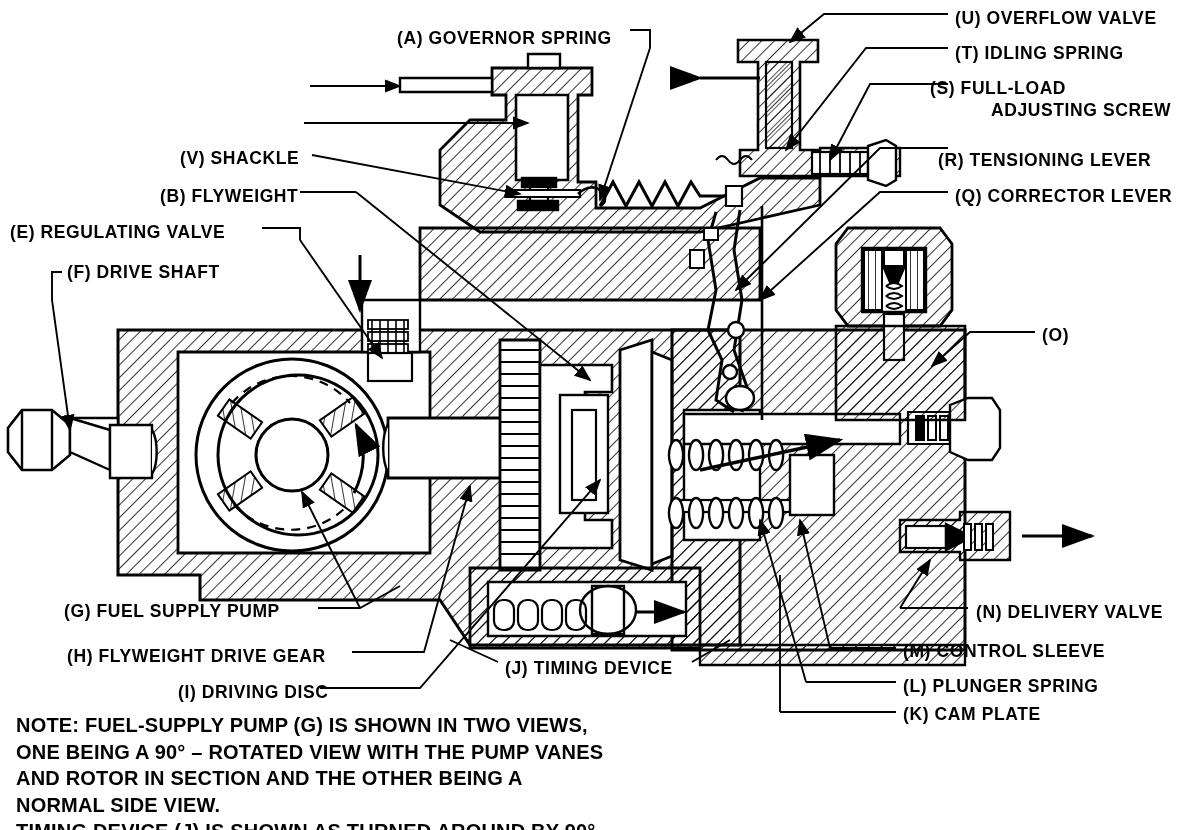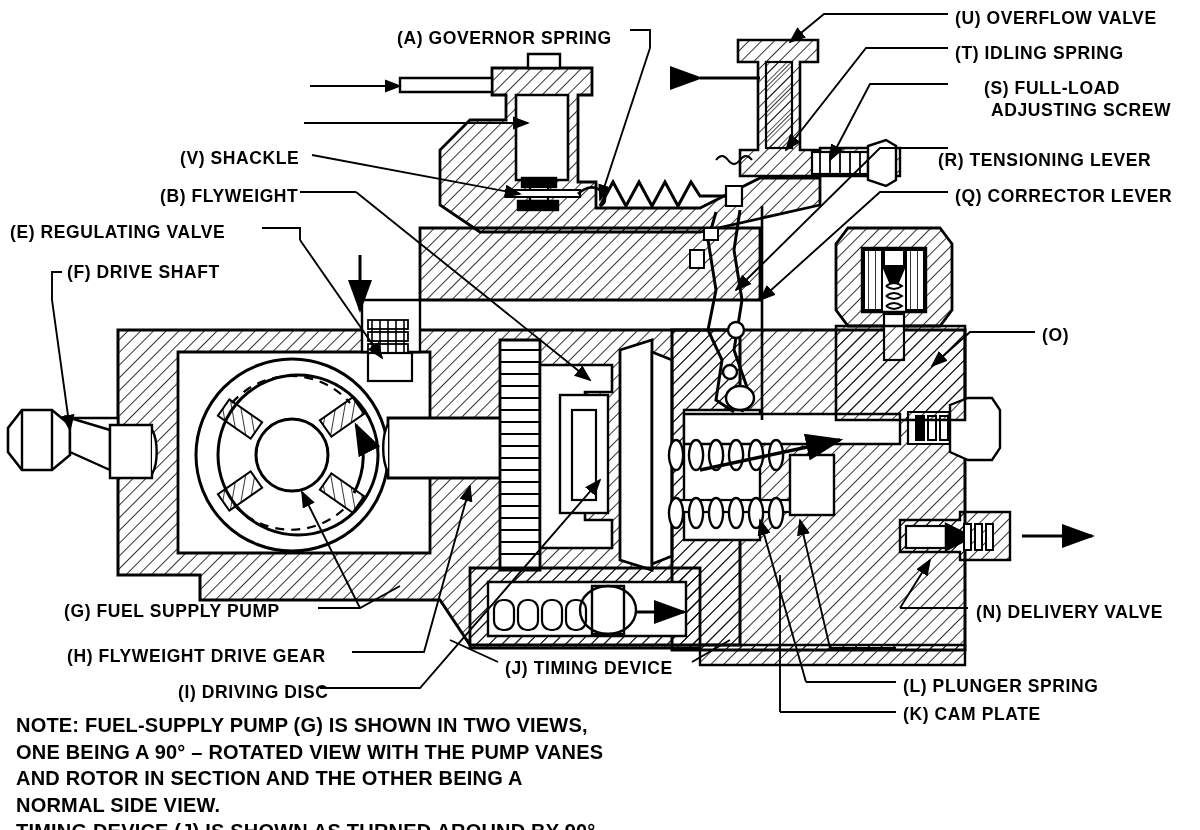--- a/index.html
+++ b/index.html
@@ -367,25 +367,26 @@
   <div class="lbl" style="left:180px; top:148px;">(V)  SHACKLE</div>
   <div class="lbl" style="left:160px; top:186px;">(B)  FLYWEIGHT</div>
   <div class="lbl" style="left:10px;  top:222px;">(E)  REGULATING VALVE</div>
   <div class="lbl" style="left:67px;  top:262px;text-align:right;">(F)  DRIVE SHAFT</div>
   <div class="lbl" style="left:64px;  top:601px;">(G)  FUEL SUPPLY PUMP</div>
   <div class="lbl" style="left:67px;  top:646px;">(H)  FLYWEIGHT DRIVE GEAR</div>
   <div class="lbl" style="left:178px; top:682px;">(I)  DRIVING DISC</div>
   <div class="lbl" style="left:505px; top:658px;">(J)  TIMING DEVICE</div>
   <div class="lbl" style="left:903px; top:704px;">(K)  CAM PLATE</div>
   <div class="lbl" style="left:903px; top:676px;">(L)  PLUNGER SPRING</div>
+  <div class="lbl" style="left:903px; top:641px;">(M)  CONTROL SLEEVE</div>
   <div class="lbl" style="left:976px; top:602px;">(N)  DELIVERY VALVE</div>
   <div class="lbl" style="left:1042px;top:325px;">(O)</div>
   <div class="lbl" style="left:955px; top:186px;">(Q)  CORRECTOR LEVER</div>
   <div class="lbl" style="left:938px; top:142px;margin-top:8px;">(R)  TENSIONING LEVER</div>
-  <div class="lbl" style="left:984px; top:78px;">(S)  FULL-LOAD</div>
+  <div class="lbl" style="left:930px; top:78px;">(S)  FULL-LOAD</div>
   <div class="lbl" style="left:991px; top:100px;">ADJUSTING SCREW</div>
   <div class="lbl" style="left:955px; top:43px;">(T)  IDLING SPRING</div>
   <div class="lbl" style="left:955px; top:8px;">(U)  OVERFLOW VALVE</div>
 
   <div class="note">NOTE:  FUEL-SUPPLY PUMP (G) IS SHOWN IN TWO VIEWS,
 ONE BEING A 90° – ROTATED VIEW WITH THE PUMP VANES
 AND ROTOR IN SECTION AND THE OTHER BEING A
 NORMAL SIDE VIEW.
 TIMING DEVICE (J) IS SHOWN AS TURNED AROUND BY 90°</div>
 

